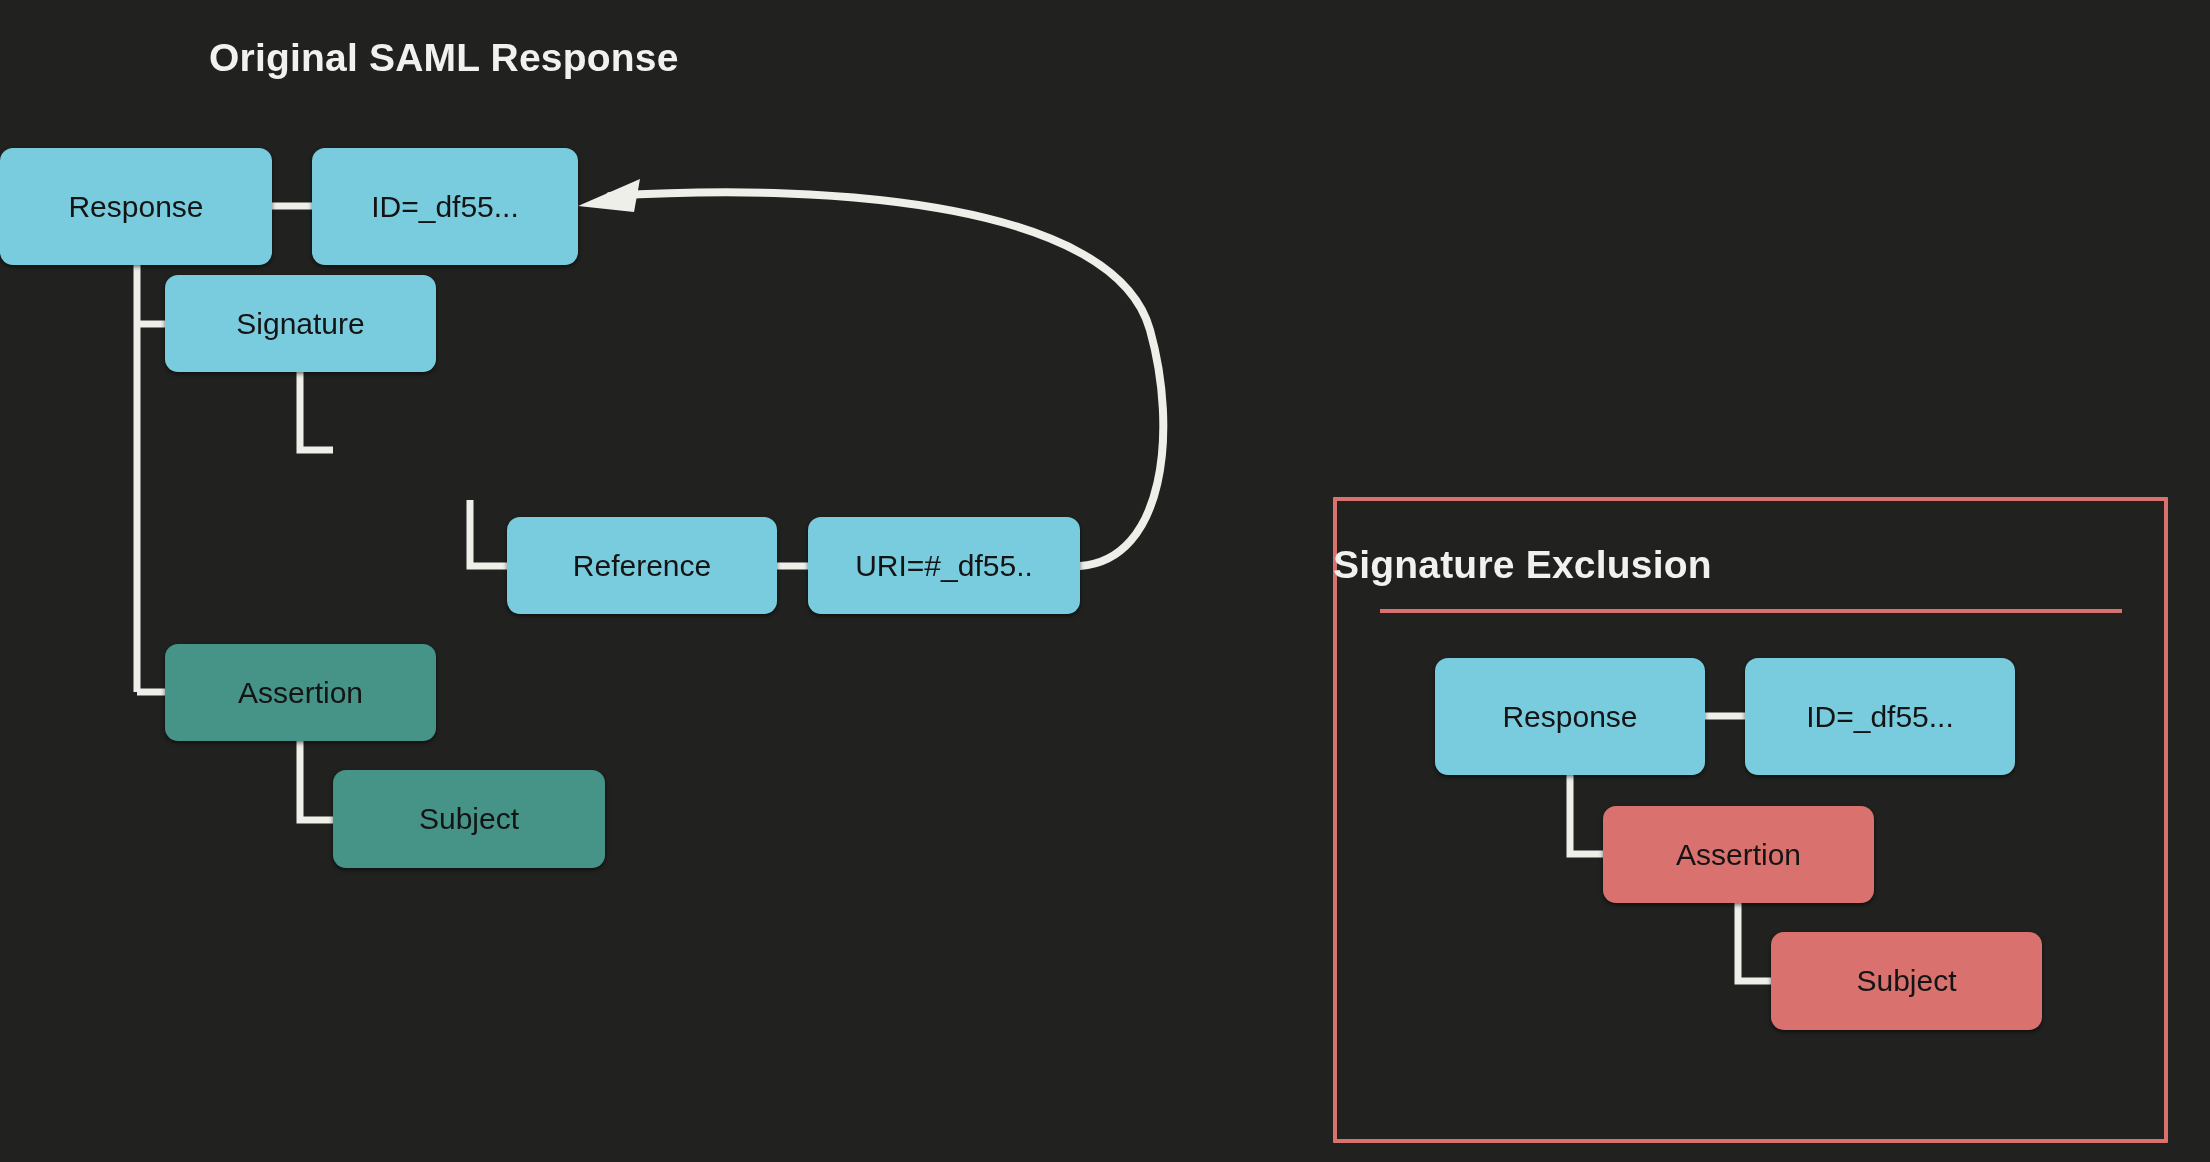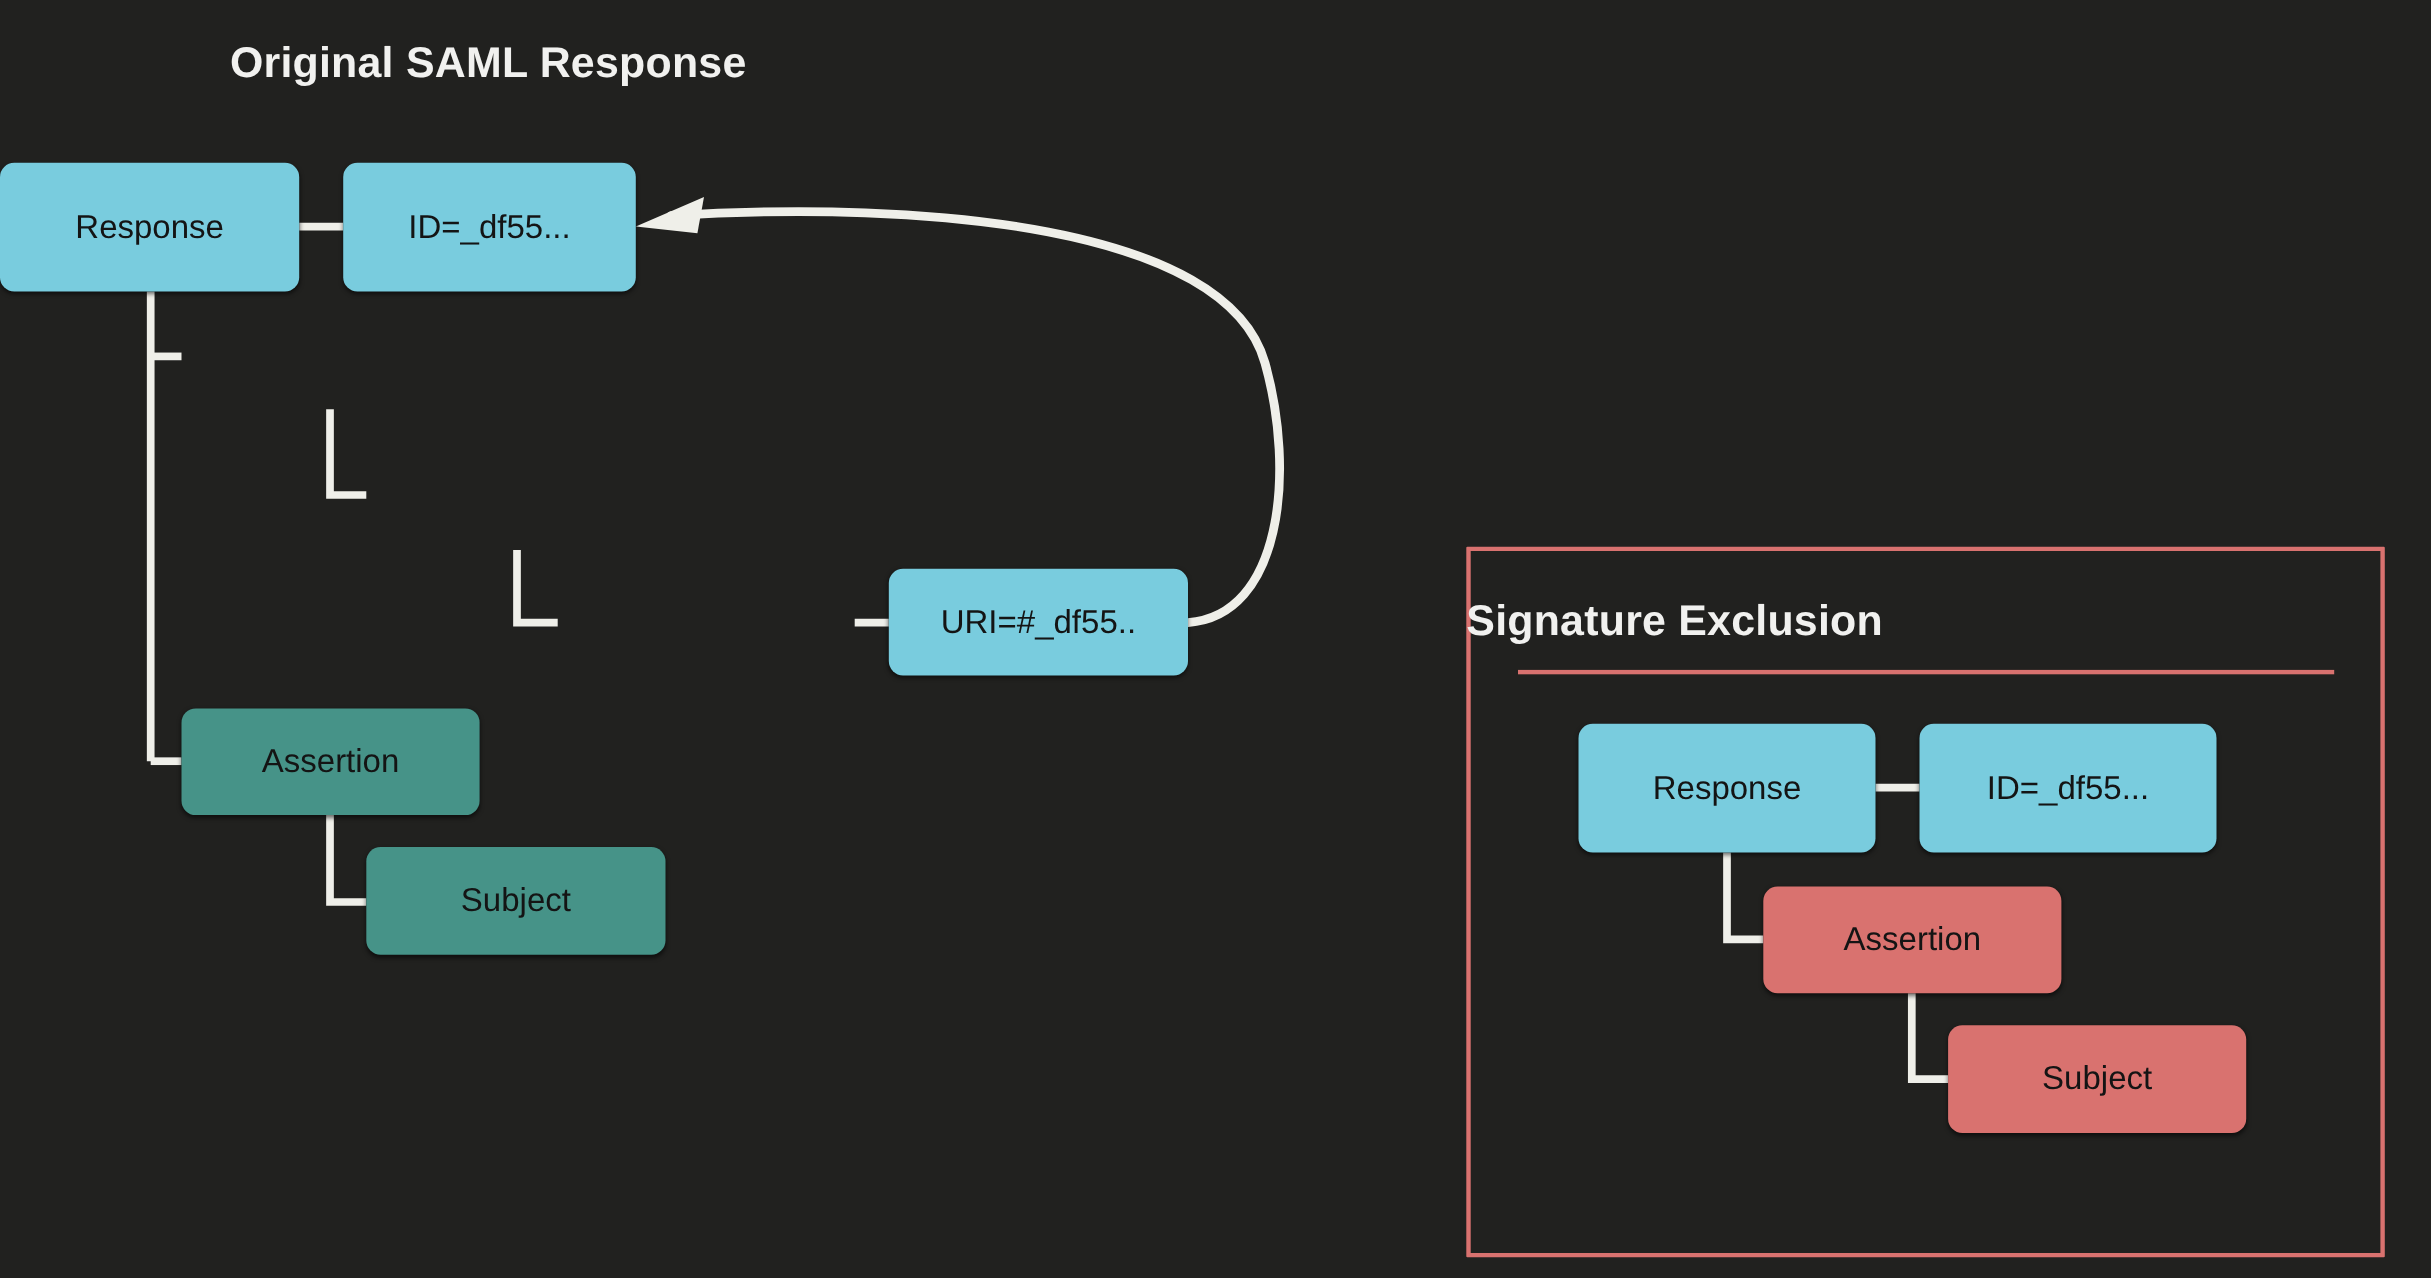--- a/index.html
+++ b/index.html
@@ -124,22 +124,24 @@
       <path d="M1738,903 L1738,981 L1771,981"></path>
     </g>
   </svg>
 
   <div class="section-title" id="title-left">Original SAML Response</div>
 
   <div class="node cyan" style="left:0px; top:148px; width:272px; height:117px;">Response</div>
 
   <div class="node cyan" style="left:312px; top:148px; width:266px; height:117px;">ID=_df55...</div>
 
+  <div class="node cyan" style="left:165px; top:275px; width:271px; height:97px;">Signature</div>
 
 
+  <div class="node cyan" style="left:507px; top:517px; width:270px; height:97px;">Reference</div>
 
   <div class="node cyan" style="left:808px; top:517px; width:272px; height:97px;">URI=#_df55..</div>
 
   <div class="node teal" style="left:165px; top:644px; width:271px; height:97px;">Assertion</div>
 
   <div class="node teal" style="left:333px; top:770px; width:272px; height:98px;">Subject</div>
 
   <div id="exclusion-panel"></div>
   <div id="exclusion-divider"></div>
 

